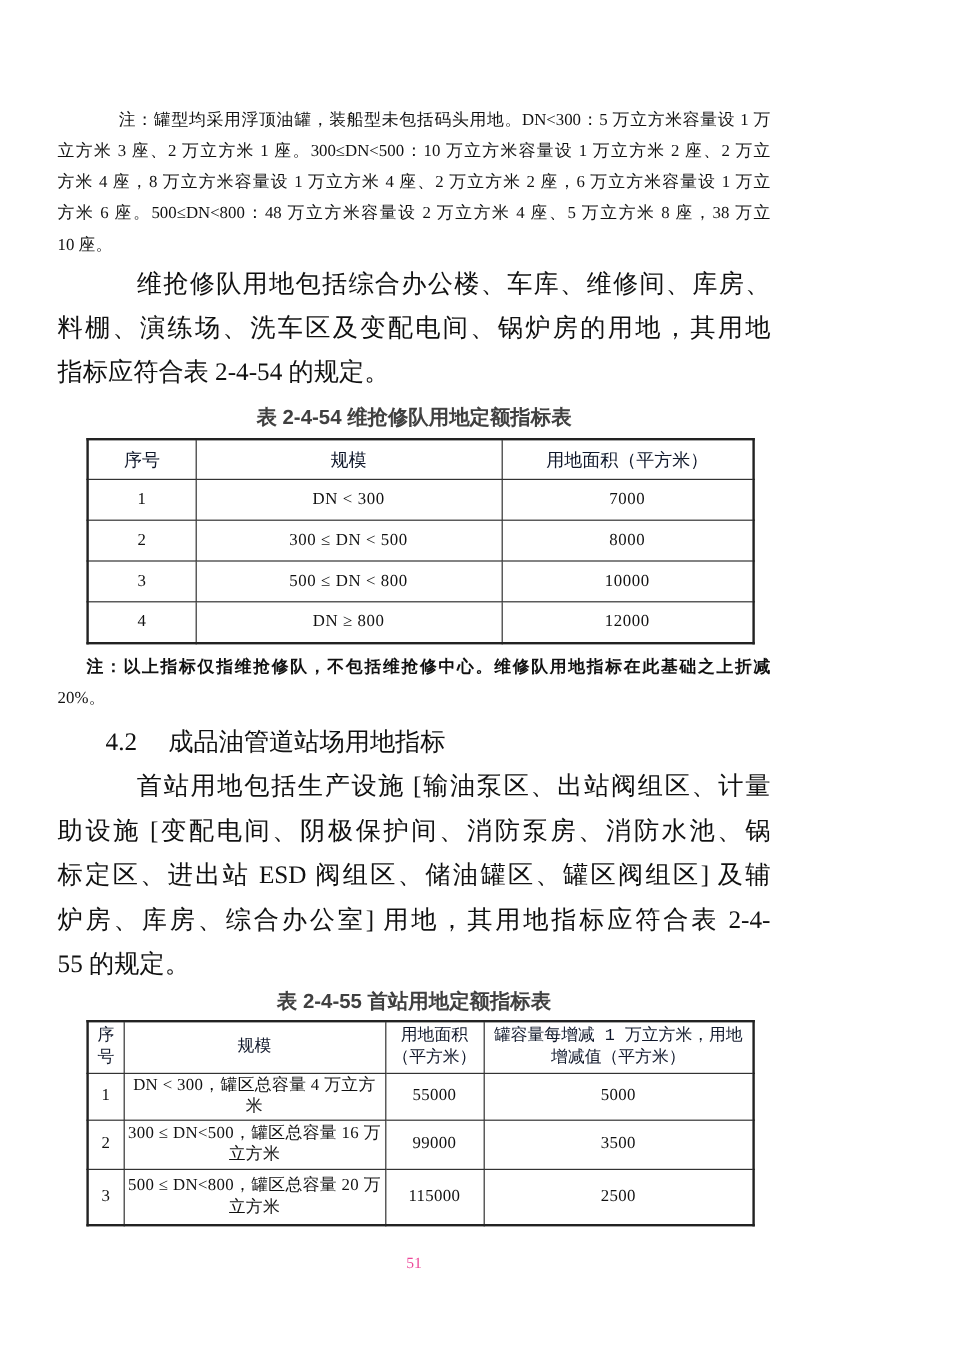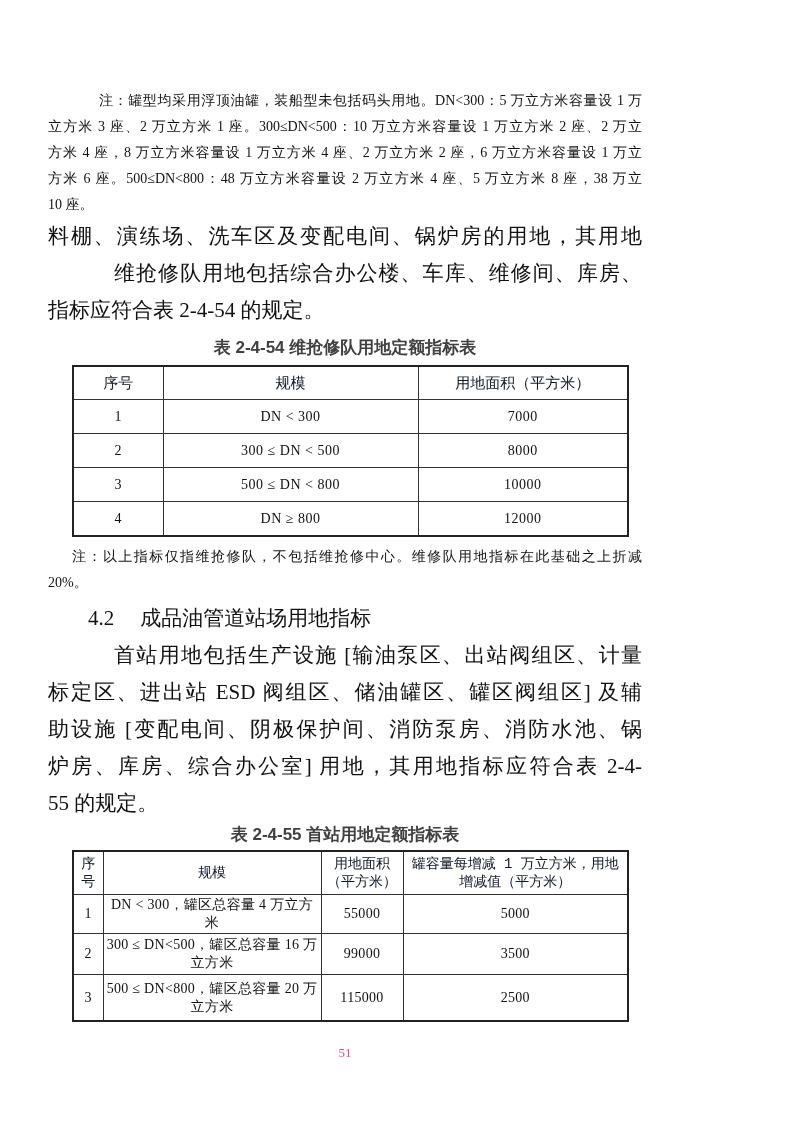--- a/index.html
+++ b/index.html
@@ -14,21 +14,21 @@
 
   
   .nline {
     font-size: 14px;
     line-height: 26px;
     white-space: normal;
   }
   
   .jfull { text-align: justify; text-align-last: justify; }
   .ind-note { text-indent: 51px; }
-  .ind-tnote { text-indent: 24px; }
+  .ind-tnote { text-indent: 24px; font-weight: bold; }
 
   
   .bline {
     font-size: 21px;
     line-height: 37px;
   }
   .ind-para { text-indent: 66px; }
 
   
   .section {
@@ -98,22 +98,22 @@
 
   <div class="note-top">
     <div class="nline jfull ind-note">注：罐型均采用浮顶油罐，装船型未包括码头用地。DN&lt;300：5 万立方米容量设 1 万</div>
     <div class="nline jfull">立方米 3 座、2 万立方米 1 座。300≤DN&lt;500：10 万立方米容量设 1 万立方米 2 座、2 万立</div>
     <div class="nline jfull">方米 4 座，8 万立方米容量设 1 万立方米 4 座、2 万立方米 2 座，6 万立方米容量设 1 万立</div>
     <div class="nline jfull">方米 6 座。500≤DN&lt;800：48 万立方米容量设 2 万立方米 4 座、5 万立方米 8 座，38 万立</div>
     <div class="nline">10 座。</div>
   </div>
 
   <div class="para">
+    <div class="bline jfull ind-para">维抢修队用地包括综合办公楼、车库、维修间、库房、</div>
     <div class="bline jfull">料棚、演练场、洗车区及变配电间、锅炉房的用地，其用地</div>
-    <div class="bline jfull ind-para">维抢修队用地包括综合办公楼、车库、维修间、库房、</div>
     <div class="bline">指标应符合表 2-4-54 的规定。</div>
   </div>
 
   <div class="caption cap54">表 2-4-54 维抢修队用地定额指标表</div>
 
   <table class="t54">
     <colgroup>
         <col style="width:90px">
         <col style="width:255px">
         <col style="width:210px">
@@ -153,22 +153,22 @@
     <div class="nline jfull ind-tnote">注：以上指标仅指维抢修队，不包括维抢修中心。维修队用地指标在此基础之上折减</div>
     <div class="nline">20%。</div>
   </div>
 
   <div class="section">
     <span>4.2</span><span class="stitle">成品油管道站场用地指标</span>
   </div>
 
   <div class="para">
     <div class="bline jfull ind-para">首站用地包括生产设施 [输油泵区、出站阀组区、计量</div>
+    <div class="bline jfull">助设施 [变配电间、阴极保护间、消防泵房、消防水池、锅</div>
     <div class="bline jfull">标定区、进出站 ESD 阀组区、储油罐区、罐区阀组区] 及辅</div>
-    <div class="bline jfull">助设施 [变配电间、阴极保护间、消防泵房、消防水池、锅</div>
     <div class="bline jfull">炉房、库房、综合办公室] 用地，其用地指标应符合表 2-4-</div>
     <div class="bline">55 的规定。</div>
   </div>
 
   <div class="caption cap55">表 2-4-55 首站用地定额指标表</div>
 
   <table class="t55">
     <colgroup>
         <col style="width:30px">
         <col style="width:218px">

